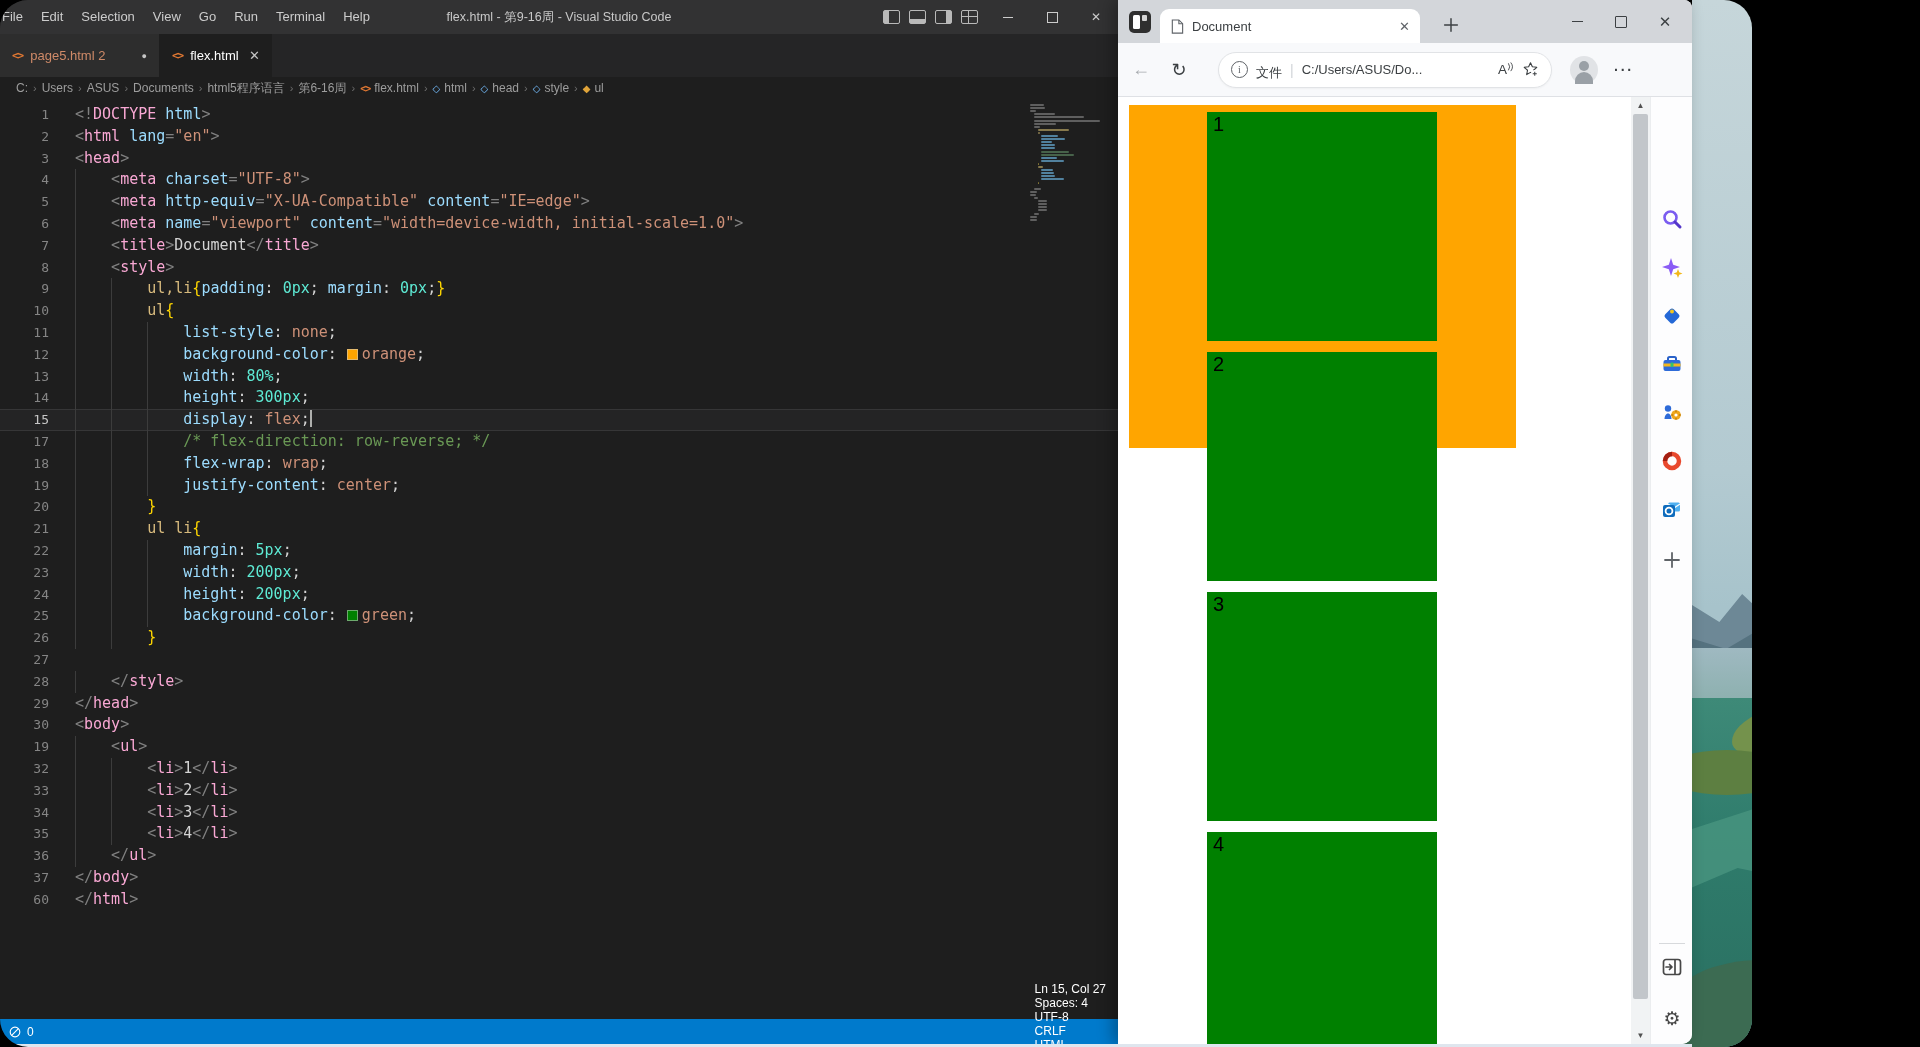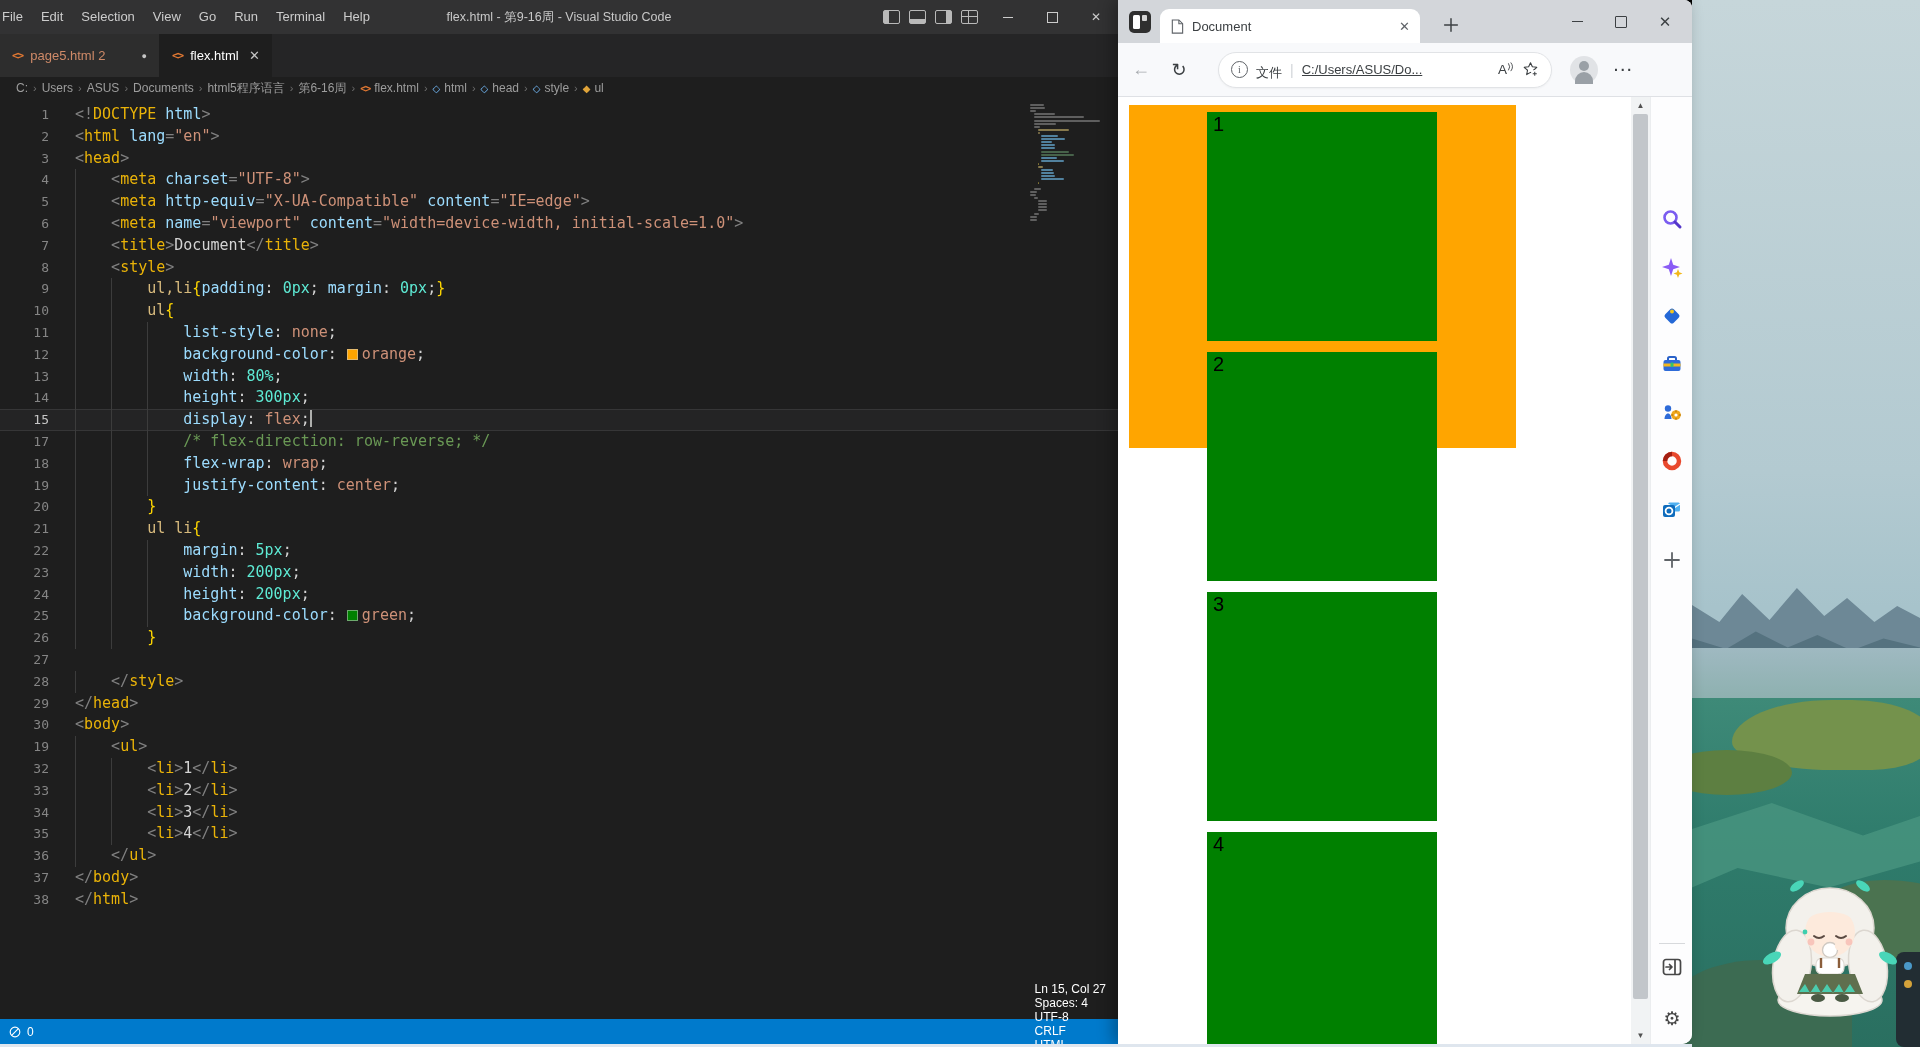--- a/index.html
+++ b/index.html
@@ -1,17 +1,17 @@
 <!DOCTYPE html>
 <html><head>
 <meta charset="utf-8">
 <style>
   html,body{margin:0;padding:0;background:#000;}
-  #stage{position:relative;width:1920px;height:1047px;overflow:hidden;
-         font-family:"Liberation Sans",sans-serif;-webkit-font-smoothing:antialiased;}
+  #stage{position:relative;width:1752px;height:1047px;overflow:hidden;
+         font-family:"Liberation Sans",sans-serif;border-radius:28px;-webkit-font-smoothing:antialiased;}
 
   
   #wallpaper{position:absolute;left:1692px;top:0;width:228px;height:1047px;
     background:linear-gradient(#c6d6da 0%,#b3cad1 45%,#a7c3cb 58%);}
   .ridge1{position:absolute;left:0;top:560px;width:228px;height:100px;background:#6d8896;
     clip-path:polygon(0 100%,0 45%,12% 62%,22% 34%,34% 60%,46% 28%,58% 56%,68% 38%,80% 62%,90% 46%,100% 58%,100% 100%);}
   .ridge2{position:absolute;left:0;top:600px;width:228px;height:70px;background:#55727f;
     clip-path:polygon(0 100%,0 55%,15% 70%,28% 45%,42% 68%,55% 50%,70% 72%,84% 55%,100% 68%,100% 100%);}
   .lake{position:absolute;left:0;top:648px;width:228px;height:55px;background:linear-gradient(#9fb9c1,#8cb0ae);}
   .marsh{position:absolute;left:0;top:698px;width:228px;height:349px;
@@ -59,21 +59,21 @@
   .bc-ico-sym{color:#75beff;font-size:10px;}
   .bc-ico-ul{color:#e0a439;font-size:10px;}
 
   #code{position:absolute;left:0;top:99px;width:1118px;padding-top:5px;}
   .crow{white-space:pre;height:21.8px;line-height:21.8px;font-family:"DejaVu Sans Mono",monospace;font-size:15px;}
   .crow.cur{background:#242425;box-shadow:inset 0 1px 0 #363637,inset 0 -1px 0 #363637;}
   .ln{display:inline-block;width:49px;text-align:right;color:#858585;font-size:13px;}
   .crow.cur .ln{color:#c6c6c6;}
   .gap{display:inline-block;width:26px;}
   .ind{display:inline-block;width:36.1px;height:21.8px;vertical-align:top;box-shadow:inset 1px 0 0 #3c3c3c;}
-  .pg{color:#808080}.tag{color:#eab308}.attr{color:#9cdcfe}.str{color:#ce9178}
+  .pg{color:#808080}.tag{color:#f9a8d4}.attr{color:#9cdcfe}.str{color:#ce9178}
   .t{color:#d4d4d4}.sel{color:#d7ba7d}.prop{color:#9cdcfe}.num{color:#5eead4}
   .val{color:#ce9178}.cmt{color:#6a9955}.brace{color:#ffd700}.pu{color:#d4d4d4}
   .swatch{display:inline-block;width:11px;height:11px;margin:0 4px 0 1px;vertical-align:-1px;border:1px solid #cccccc88;box-sizing:border-box;}
   .caret{display:inline-block;width:2px;height:17px;background:#aeafad;vertical-align:-3px;}
   #minimap{position:absolute;left:1030px;top:104px;width:76px;height:140px;}
   .mmb{position:absolute;height:2px;border-radius:1px;opacity:.85;}
 
   #vs-statusbar{position:absolute;left:0;top:1019px;width:100%;height:25px;background:#007acc;color:#fff;
     display:flex;align-items:center;font-size:12px;}
   #status-left{display:flex;align-items:center;gap:5px;padding-left:8px;}
@@ -102,21 +102,21 @@
     display:flex;align-items:center;}
   .nav-ico{font-size:18px;width:30px;text-align:center;}
   #back-btn{color:#a8acb0;margin-left:8px;}
   #refresh-btn{color:#3c4043;margin-left:8px;}
   #addr-pill{margin-left:24px;width:334px;height:36px;background:#fff;border:1px solid #e1e3e6;border-radius:18px;
     display:flex;align-items:center;padding:0 12px;box-sizing:border-box;gap:8px;box-shadow:0 1px 2px rgba(0,0,0,.04);}
   #info-ico{width:15px;height:15px;border:1.3px solid #5f6368;border-radius:50%;color:#5f6368;
     font-size:10px;line-height:15px;text-align:center;font-family:"Liberation Serif",serif;flex:none;}
   #file-label{font-size:13px;color:#3c4043;flex:none;margin-top:6px;}
   .pill-div{color:#d0d3d7;font-size:14px;}
-  #addr-url{font-size:13px;color:#3c4043;white-space:nowrap;overflow:hidden;flex:1;text-decoration:underline;}
+  #addr-url{font-size:13px;color:#3c4043;white-space:nowrap;overflow:hidden;flex:1;}
   #read-aloud{font-size:13.5px;color:#3c4043;display:flex;align-items:flex-start;flex:none;}
   #avatar{width:28px;height:28px;border-radius:50%;background:#e1e3e6;margin-left:18px;position:relative;flex:none;}
   #avatar i{position:absolute;left:9px;top:5px;width:10px;height:10px;border-radius:50%;background:#9aa0a6;}
   #avatar b{position:absolute;left:5px;top:16px;width:18px;height:12px;border-radius:9px 9px 0 0;background:#9aa0a6;}
   #more-btn{margin-left:16px;letter-spacing:2px;color:#3c4043;font-weight:bold;font-size:14px;}
 
   #e-content{position:absolute;left:0;top:97px;width:513px;height:947px;background:#fff;}
   #page-orange{position:absolute;background:#ffa500;}
   .gbox{position:absolute;background:#008000;color:#000;font-size:20px;padding:1px 0 0 6px;box-sizing:border-box;
         font-family:"Liberation Sans",sans-serif;}
@@ -321,21 +321,21 @@
         <div class="crow"><span class="ln">28</span><span class="gap"></span><span class="ind"></span><span class="pg">&lt;/</span><span class="tag">style</span><span class="pg">&gt;</span></div>
         <div class="crow"><span class="ln">29</span><span class="gap"></span><span class="pg">&lt;/</span><span class="tag">head</span><span class="pg">&gt;</span></div>
         <div class="crow"><span class="ln">30</span><span class="gap"></span><span class="pg">&lt;</span><span class="tag">body</span><span class="pg">&gt;</span></div>
         <div class="crow"><span class="ln">19</span><span class="gap"></span><span class="ind"></span><span class="pg">&lt;</span><span class="tag">ul</span><span class="pg">&gt;</span></div>
         <div class="crow"><span class="ln">32</span><span class="gap"></span><span class="ind"></span><span class="ind"></span><span class="pg">&lt;</span><span class="tag">li</span><span class="pg">&gt;</span><span class="t">1</span><span class="pg">&lt;/</span><span class="tag">li</span><span class="pg">&gt;</span></div>
         <div class="crow"><span class="ln">33</span><span class="gap"></span><span class="ind"></span><span class="ind"></span><span class="pg">&lt;</span><span class="tag">li</span><span class="pg">&gt;</span><span class="t">2</span><span class="pg">&lt;/</span><span class="tag">li</span><span class="pg">&gt;</span></div>
         <div class="crow"><span class="ln">34</span><span class="gap"></span><span class="ind"></span><span class="ind"></span><span class="pg">&lt;</span><span class="tag">li</span><span class="pg">&gt;</span><span class="t">3</span><span class="pg">&lt;/</span><span class="tag">li</span><span class="pg">&gt;</span></div>
         <div class="crow"><span class="ln">35</span><span class="gap"></span><span class="ind"></span><span class="ind"></span><span class="pg">&lt;</span><span class="tag">li</span><span class="pg">&gt;</span><span class="t">4</span><span class="pg">&lt;/</span><span class="tag">li</span><span class="pg">&gt;</span></div>
         <div class="crow"><span class="ln">36</span><span class="gap"></span><span class="ind"></span><span class="pg">&lt;/</span><span class="tag">ul</span><span class="pg">&gt;</span></div>
         <div class="crow"><span class="ln">37</span><span class="gap"></span><span class="pg">&lt;/</span><span class="tag">body</span><span class="pg">&gt;</span></div>
-        <div class="crow"><span class="ln">38</span><span class="gap"></span><span class="pg">&lt;/</span><span class="tag">html</span><span class="pg">&gt;</span></div>
+        <div class="crow"><span class="ln">60</span><span class="gap"></span><span class="pg">&lt;/</span><span class="tag">html</span><span class="pg">&gt;</span></div>
       </div>
     <div id="minimap">
         <div class="mmb" style="top: 0px; left: 0px; width: 14.25px; background: rgb(107, 107, 107);"></div>
         <div class="mmb" style="top: 3.1px; left: 0px; width: 15.2px; background: rgb(107, 107, 107);"></div>
         <div class="mmb" style="top: 6.2px; left: 0px; width: 5.7px; background: rgb(107, 107, 107);"></div>
         <div class="mmb" style="top: 9.3px; left: 3.8px; width: 20.9px; background: rgb(107, 107, 107);"></div>
         <div class="mmb" style="top: 12.4px; left: 3.8px; width: 50.35px; background: rgb(107, 107, 107);"></div>
         <div class="mmb" style="top: 15.5px; left: 3.8px; width: 66.5px; background: rgb(107, 107, 107);"></div>
         <div class="mmb" style="top: 18.6px; left: 3.8px; width: 21.85px; background: rgb(107, 107, 107);"></div>
         <div class="mmb" style="top: 21.7px; left: 3.8px; width: 6.65px; background: rgb(107, 107, 107);"></div>

